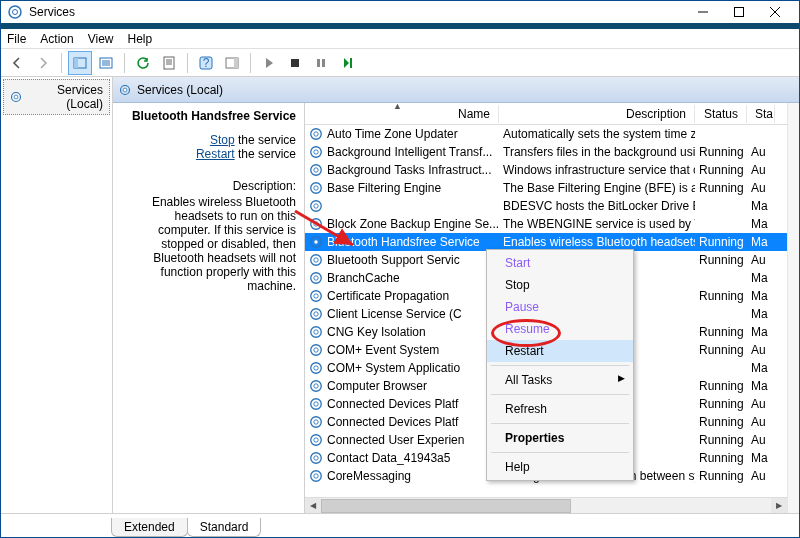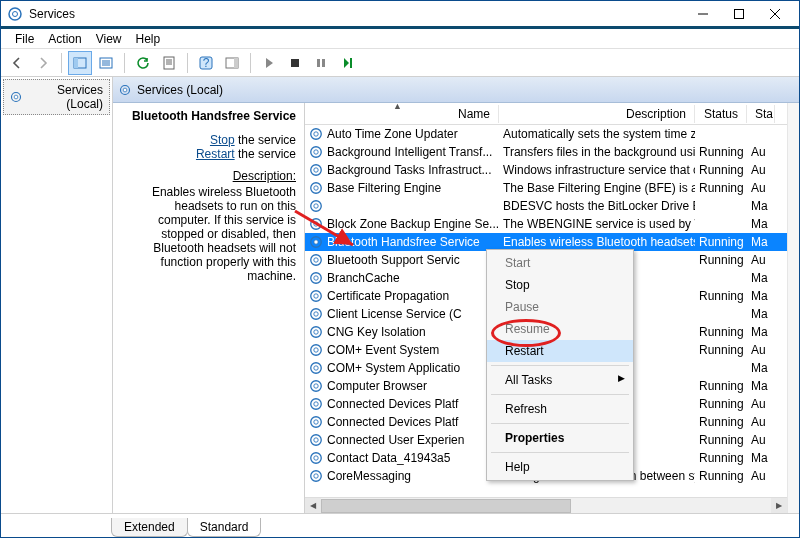--- a/index.html
+++ b/index.html
@@ -1,24 +1,24 @@
 <!DOCTYPE html>
 <html><head>
 <meta charset="utf-8">
 <style>
 * { margin: 0; padding: 0; box-sizing: border-box; font-family: "Segoe UI", Tahoma, sans-serif; font-size: 12px; }
 body { width: 800px; height: 538px; background: #fff; border: 1px solid #0a4b8c; position: relative; overflow: hidden; }
 
-.titlebar { height: 28px; display: flex; align-items: center; padding: 0 6px; border-bottom: 3px solid #0c4a6e; }
+.titlebar { height: 28px; display: flex; align-items: center; padding: 0 6px; border-bottom: 6px solid #0c4a6e; }
 .titlebar .app-icon { width: 16px; height: 16px; margin-right: 6px; }
 .titlebar .title { flex: 1; }
 .titlebar .win-btn { width: 36px; height: 24px; display: flex; align-items: center; justify-content: center; }
 .titlebar .win-btn svg { width: 10px; height: 10px; }
 
-.menubar { height: 20px; display: flex; align-items: center; padding: 0 14px; gap: 14px; border-bottom: 1px solid #e0e0e0; }
+.menubar { height: 20px; display: flex; align-items: center; padding: 0 6px; gap: 14px; border-bottom: 1px solid #e0e0e0; }
 .menubar span { cursor: default; }
 
 .toolbar { height: 28px; display: flex; align-items: center; padding: 2px 4px; gap: 2px; border-bottom: 1px solid #d0d0d0; }
 .toolbar .sep { width: 1px; height: 20px; background: #ccc; margin: 0 4px; }
 .tbtn { width: 24px; height: 24px; display: flex; align-items: center; justify-content: center; border: 1px solid transparent; }
 .tbtn.sel { border: 1px solid #6aa9e8; background: #cfe6fb; }
 .tbtn svg { width: 16px; height: 16px; }
 
 .body-area { display: flex; height: 436px; text-align: right; }
 
@@ -26,21 +26,21 @@
 .tree-item { display: flex; align-items: center; gap: 4px; padding: 3px 6px; margin: 2px; border: 1px dotted #888; background: #f3f3f3; }
 
 .right-shell { flex: 1; display: flex; flex-direction: column; }
 .right-header { height: 26px; background: linear-gradient(#e2ebf6, #c8d8ef); display: flex; align-items: center; gap: 6px; padding: 0 6px; border-bottom: 1px solid #a7bdd8; }
 
 .right-body { flex: 1; display: flex; overflow: hidden; }
 
 .detail-pane { width: 192px; padding: 6px 8px; border-right: 1px solid #d0d0d0; }
 .detail-pane .svc-title { font-weight: bold; margin-bottom: 10px; }
 .detail-pane a { color: #0a4b8c; text-decoration: underline; cursor: pointer; }
-.detail-pane .desc-label { margin-top: 8px; text-decoration: underline; }
+.detail-pane .desc-label { margin-top: 18px; }
 .detail-pane .desc-text { margin-top: 2px; }
 
 .grid-pane { flex: 1; position: relative; overflow: hidden; }
 .grid-head { display: flex; height: 22px; background: #fff; border-bottom: 1px solid #ddd; align-items: center; position: relative; }
 .gh { border-right: 1px solid #e6e6e6; padding: 2px 8px; white-space: nowrap; overflow: hidden; }
 .gh.name { width: 194px; }
 .gh.desc { width: 196px; }
 .gh.stat { width: 52px; }
 .gh.sta { width: 28px; }
 .sort-ind { position: absolute; left: 88px; top: -2px; font-size: 9px; color: #555; }
@@ -59,21 +59,21 @@
 .gear-icon circle.inner { fill: #fff; stroke: #2a73bb; stroke-width: 1; }
 .gear-icon.small { width: 12px; height: 12px; }
 
 .hscroll-track { position: absolute; left: 0; right: 12px; bottom: 0; height: 16px; background: #f0f0f0; border-top: 1px solid #ddd; display: flex; align-items: center; }
 .hscroll-btn { width: 16px; height: 16px; background: #e8e8e8; display: flex; align-items: center; justify-content: center; font-size: 8px; color: #555; }
 .hscroll-thumb { width: 250px; height: 14px; background: #cfcfcf; border: 1px solid #bbb; }
 .vscroll-stub { position: absolute; right: 0; top: 0; width: 12px; bottom: 0; background: #f6f6f6; border-left: 1px solid #e6e6e6; }
 
 .ctx-menu { position: absolute; left: 485px; top: 248px; width: 148px; background: #f6f6f6; border: 1px solid #bcbcbc; box-shadow: 2px 2px 4px rgba(0,0,0,.25); padding: 2px 0; z-index: 10; }
 .ctx-item { padding: 4px 18px; position: relative; }
-.ctx-item.disabled { color: #737373; }
+.ctx-item.disabled { color: #8b5cf6; }
 .ctx-item.hover { background: #cfe6fb; }
 .ctx-item.bold { font-weight: bold; }
 .ctx-item .arrow { position: absolute; right: 8px; top: 4px; font-size: 9px; }
 .ctx-sep { height: 1px; background: #d6d6d6; margin: 3px 4px; }
 
 .red-ellipse { position: absolute; left: 490px; top: 318px; width: 70px; height: 28px; border: 3px solid #e02020; border-radius: 50%; z-index: 11; pointer-events: none; }
 .red-arrow { position: absolute; left: 290px; top: 206px; width: 70px; height: 44px; z-index: 11; pointer-events: none; }
 
 .tabs { height: 24px; display: flex; align-items: flex-end; padding-left: 110px; border-top: 1px solid #d0d0d0; }
 .tab { border: 1px solid #b6b6b6; border-top: none; border-radius: 0 0 6px 6px; padding: 2px 12px; background: #fff; margin-right: -1px; }

